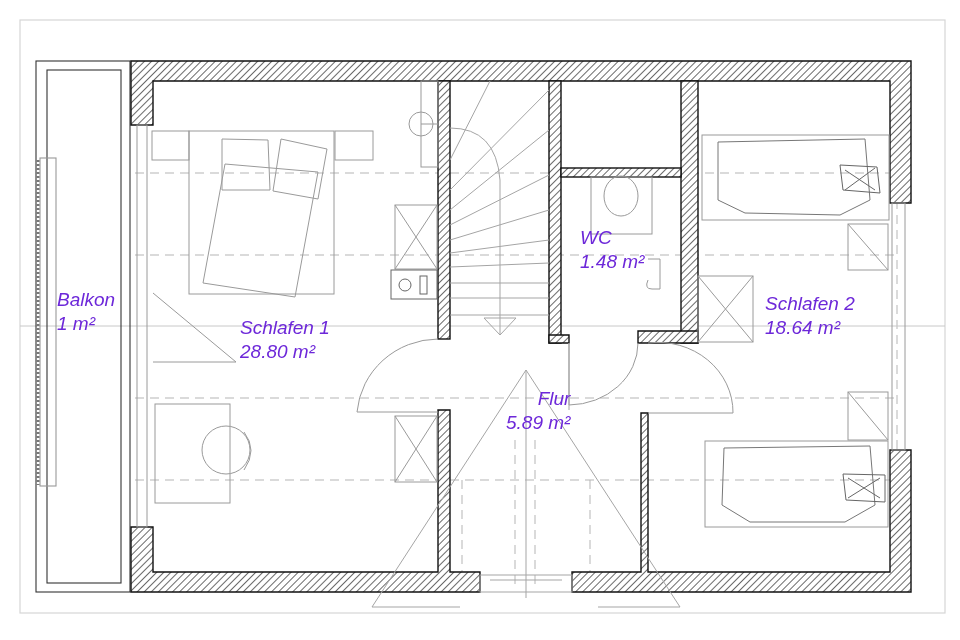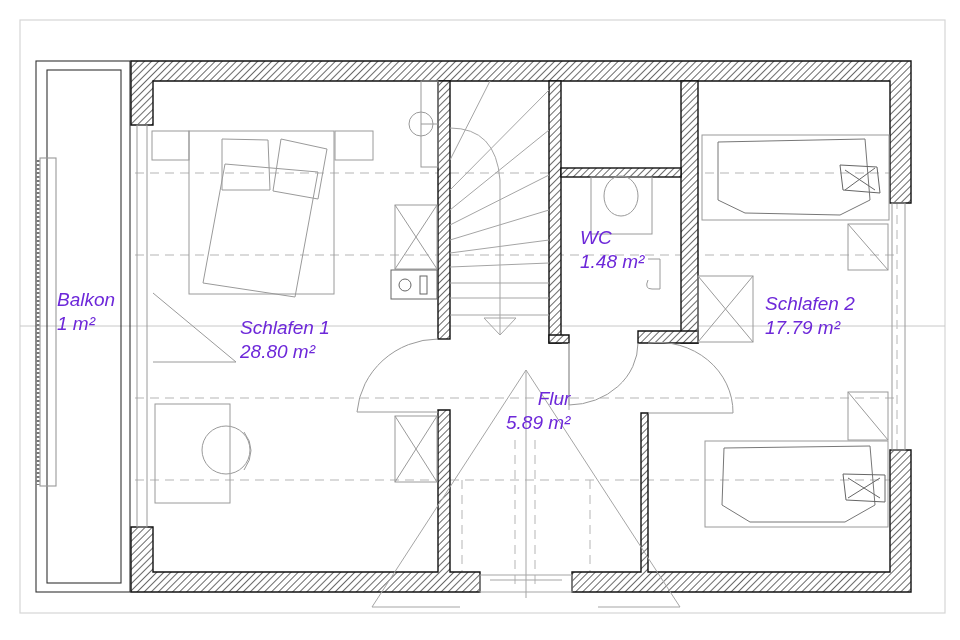--- a/index.html
+++ b/index.html
@@ -143,18 +143,18 @@
 <div class="lbl" style="left:240px;top:300px;margin-top:16px;">
   <div>Schlafen 1</div>
   <div>28.80 m²</div>
 </div>
 <div class="lbl" style="left:580px;top:226px;">
   <div>WC</div>
   <div>1.48 m²</div>
 </div>
 <div class="lbl" style="left:765px;top:292px;">
   <div>Schlafen 2</div>
-  <div>17.79 m²</div>
+  <div>18.64 m²</div>
 </div>
 <div class="lbl" style="left:506px;top:387px;text-align:right;">
   <div>Flur</div>
   <div>5.89 m²</div>
 </div>
 
 </body></html>

